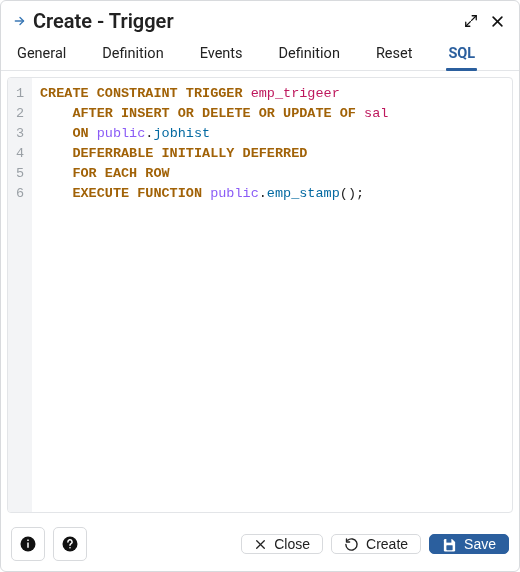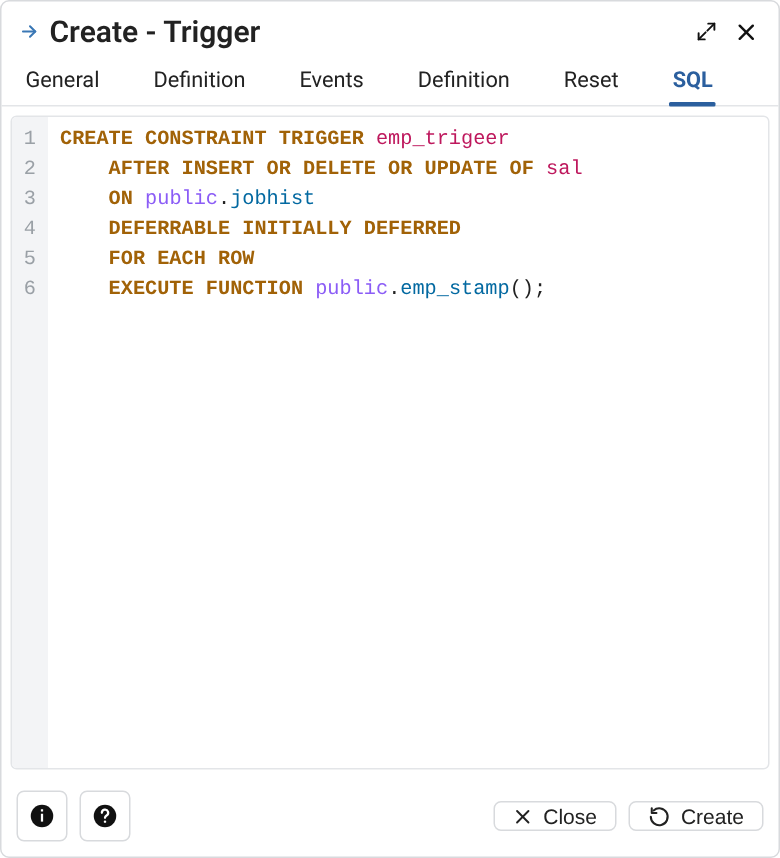--- a/index.html
+++ b/index.html
@@ -209,15 +209,26 @@
     </button>
     <button class="btn">
       <span>
         <svg width="15" height="15" viewBox="0 0 24 24" fill="none" stroke="#222" stroke-width="2.2" stroke-linecap="round" stroke-linejoin="round">
             <path d="M3 12a9 9 0 1 0 3-6.7"></path>
             <polyline points="4 3 4 8 9 8"></polyline>
           </svg>
       </span>
       <span>Create</span>
     </button>
+    <button class="btn primary">
+      <span>
+        <svg width="15" height="15" viewBox="0 0 24 24" fill="#fff">
+            <path d="M5 3h11l5 5v13a2 2 0 0 1-2 2H5a2 2 0 0 1-2-2V5a2 2 0 0 1 2-2z" fill="#fff"></path>
+            <path d="M5 3h11l5 5v13a2 2 0 0 1-2 2H5a2 2 0 0 1-2-2V5a2 2 0 0 1 2-2z" fill="none" stroke="#fff" stroke-width="0"></path>
+            <rect x="7" y="3" width="8" height="6" fill="#2b5f9e"></rect>
+            <rect x="7" y="13" width="10" height="8" rx="1" fill="#2b5f9e"></rect>
+          </svg>
+      </span>
+      <span>Save</span>
+    </button>
   </div>
 
 </div>
 
 </body></html>

